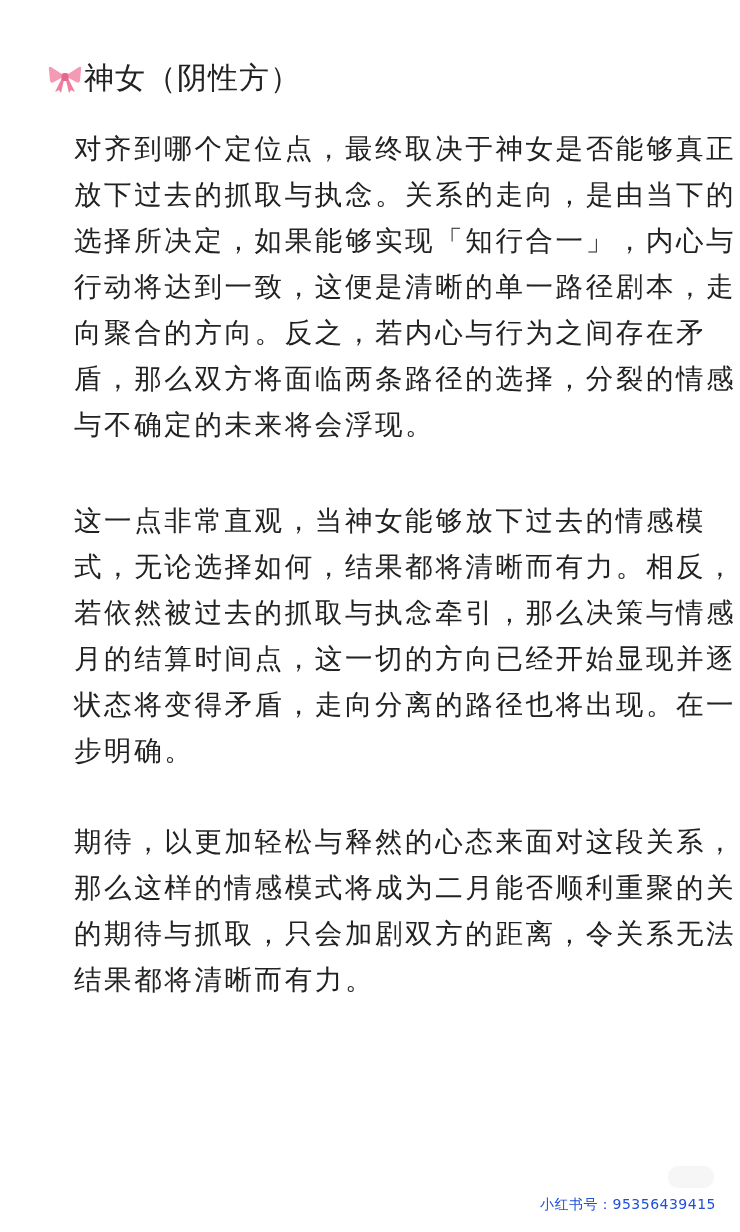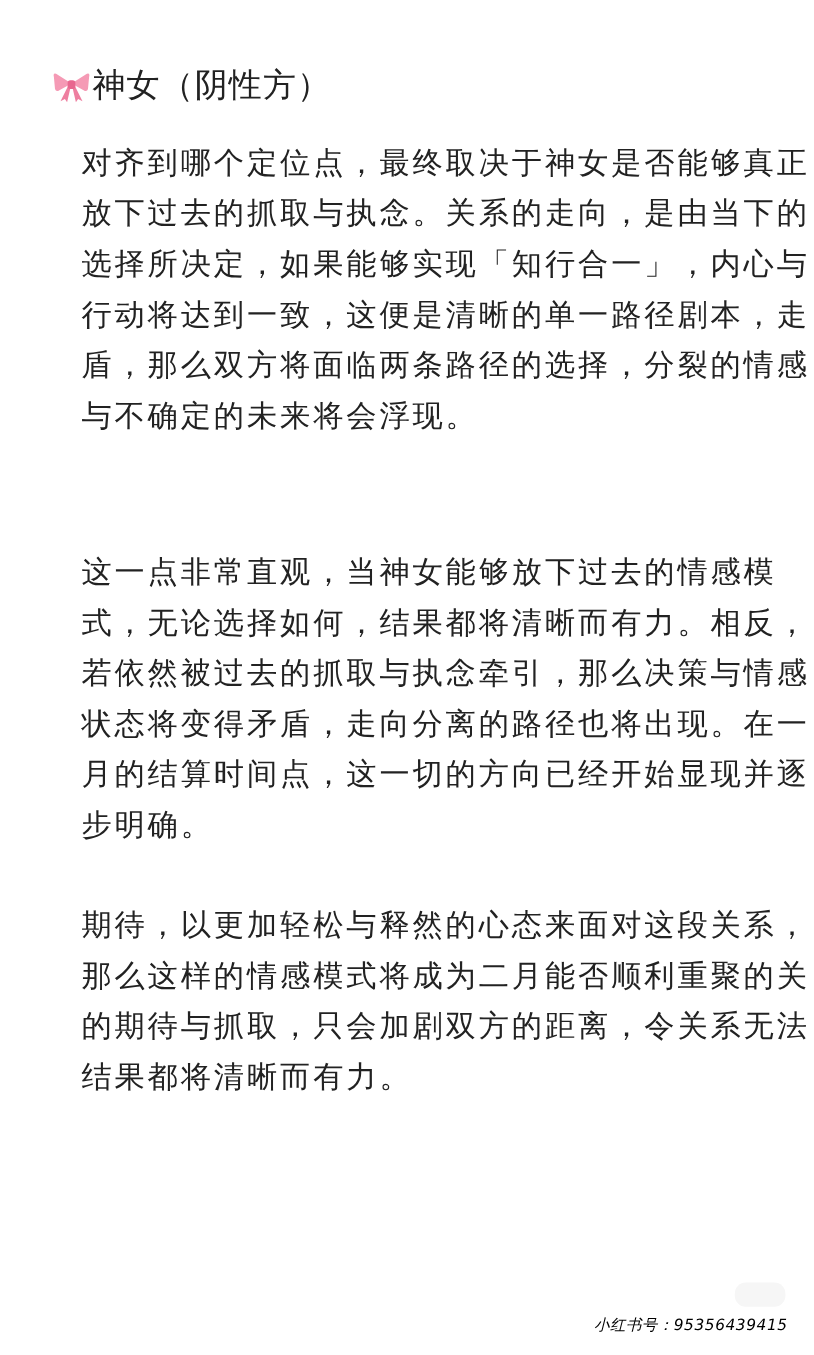--- a/index.html
+++ b/index.html
@@ -5,21 +5,21 @@
   html, body { margin: 0; padding: 0; background: #ffffff; }
   body { width: 740px; height: 1232px; position: relative; overflow: hidden;
          font-family: "DejaVu Sans", "Liberation Sans", sans-serif; color: #222222; }
   .title { position: absolute; left: 48px; top: 58px; font-size: 30px; line-height: 40px;
            display: flex; align-items: center; letter-spacing: 1px; }
   .bow { display: inline-block; width: 34px; height: 30px; margin-right: 2px; }
   .para { position: absolute; left: 50px; width: 650px; font-size: 27.5px;
           line-height: 46px; letter-spacing: 2.6px; margin-left: 24px; }
   .line { display: block; white-space: nowrap; height: 46px; }
   .watermark { position: absolute; right: 24px; top: 1196px; font-size: 14px;
-               color: #000000; letter-spacing: 0.5px; font-style: italic; }
+               color: #1d4ed8; letter-spacing: 0.5px; }
   .wm-smudge { position: absolute; left: 668px; top: 1166px; width: 46px; height: 22px;
                background: #f6f6f6; border-radius: 10px; }
 </style>
 </head>
 <body>
 
 <div class="title">
   <span class="bow">
     <svg viewBox="0 0 34 30" width="34" height="30">
       <path d="M17 13 L3 4 Q0 3 1 7 L2 18 Q3 21 6 19 Z" fill="#f59ab5"></path>
@@ -30,30 +30,31 @@
     </svg>
   </span>
   <span>神女（阴性方）</span>
 </div>
 
 <div class="para" style="top:125px">
   <span class="line">对齐到哪个定位点，最终取决于神女是否能够真正</span>
   <span class="line">放下过去的抓取与执念。关系的走向，是由当下的</span>
   <span class="line">选择所决定，如果能够实现「知行合一」，内心与</span>
   <span class="line">行动将达到一致，这便是清晰的单一路径剧本，走</span>
+  <span class="line">向聚合的方向。反之，若内心与行为之间存在矛</span>
   <span class="line">盾，那么双方将面临两条路径的选择，分裂的情感</span>
   <span class="line">与不确定的未来将会浮现。</span>
 </div>
 
 <div class="para" style="top:497px">
   <span class="line">这一点非常直观，当神女能够放下过去的情感模</span>
   <span class="line">式，无论选择如何，结果都将清晰而有力。相反，</span>
   <span class="line">若依然被过去的抓取与执念牵引，那么决策与情感</span>
+  <span class="line">月的结算时间点，这一切的方向已经开始显现并逐</span>
   <span class="line">状态将变得矛盾，走向分离的路径也将出现。在一</span>
-  <span class="line">月的结算时间点，这一切的方向已经开始显现并逐</span>
   <span class="line">步明确。</span>
 </div>
 
 <div class="para" style="top:818px">
   <span class="line">期待，以更加轻松与释然的心态来面对这段关系，</span>
   <span class="line">那么这样的情感模式将成为二月能否顺利重聚的关</span>
   <span class="line">的期待与抓取，只会加剧双方的距离，令关系无法</span>
   <span class="line">结果都将清晰而有力。</span>
 </div>
 

